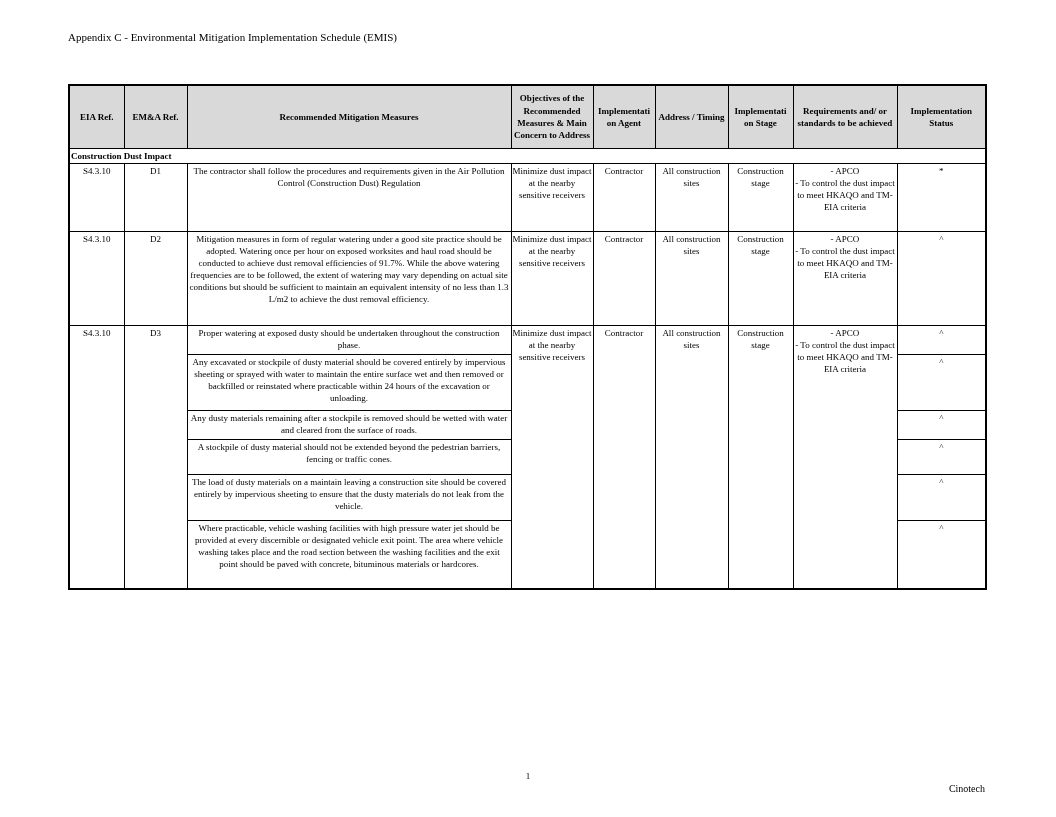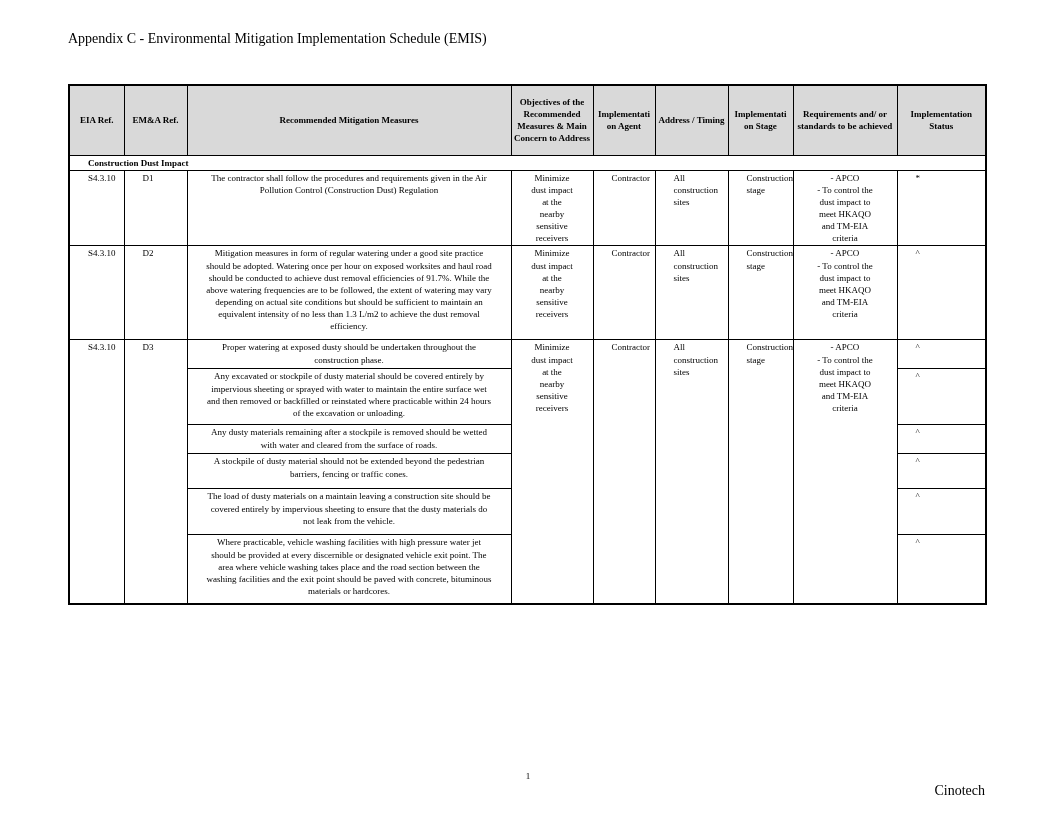--- a/index.html
+++ b/index.html
@@ -7,74 +7,74 @@
   body {
     font-family: "Liberation Serif", "DejaVu Serif", serif;
     color: #000;
     position: relative;
     overflow: hidden;
   }
   .page { position: absolute; inset: 0; }
   .doc-title {
     position: absolute;
     top: 31px; left: 68px;
-    font-size: 14px;
+    font-size: 11px;
   }
   table.emis {
     position: absolute;
     top: 84px; left: 68px;
     width: 917px;
     border-collapse: collapse;
     table-layout: fixed;
     border: 2px solid #000;
   }
   table.emis th, table.emis td {
     border: 1px solid #000;
     font-size: 9px;
     line-height: 1.35;
     vertical-align: top;
-    padding: 1px 18px;
+    padding: 1px 1px;
     white-space: pre-line;
     overflow: hidden;
   }
   table.emis th {
     background: #d9d9d9;
     font-weight: bold;
     text-align: center;
     vertical-align: middle;
-    height: 70px;
+    height: 63px;
     padding: 1px 2px;
   }
   .section-row td {
     font-weight: bold;
     text-align: left;
     padding: 0 2px;
     height: 13px;
   }
-  .c-center { text-align: left; }
+  .c-center { text-align: center; }
   .c-left   { text-align: center; }
   .r-d1   { height: 68px; }
   .r-d2   { height: 94px; }
   .r-d3-1 { height: 29px; }
   .r-d3-2 { height: 56px; }
   .r-d3-3 { height: 29px; }
   .r-d3-4 { height: 35px; }
   .r-d3-5 { height: 46px; }
   .r-d3-6 { height: 69px; }
   .footer-page {
     position: absolute;
     top: 771px; left: 0;
     width: 100%;
     text-align: center;
     font-size: 9px;
   }
   .footer-company {
     position: absolute;
     top: 783px; right: 71px;
-    font-size: 14px;
+    font-size: 10px;
   }
 </style>
 </head>
 <body>
 
 <div class="page">
 
   <div class="doc-title">Appendix C - Environmental Mitigation Implementation Schedule (EMIS)</div>
 
   <table class="emis">

